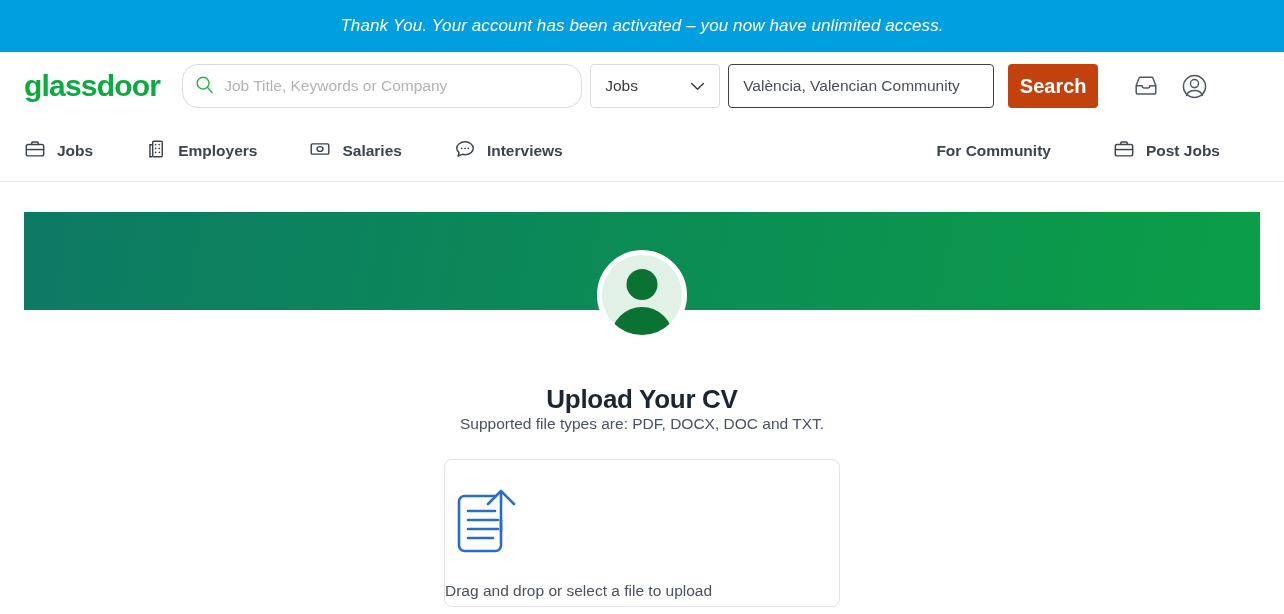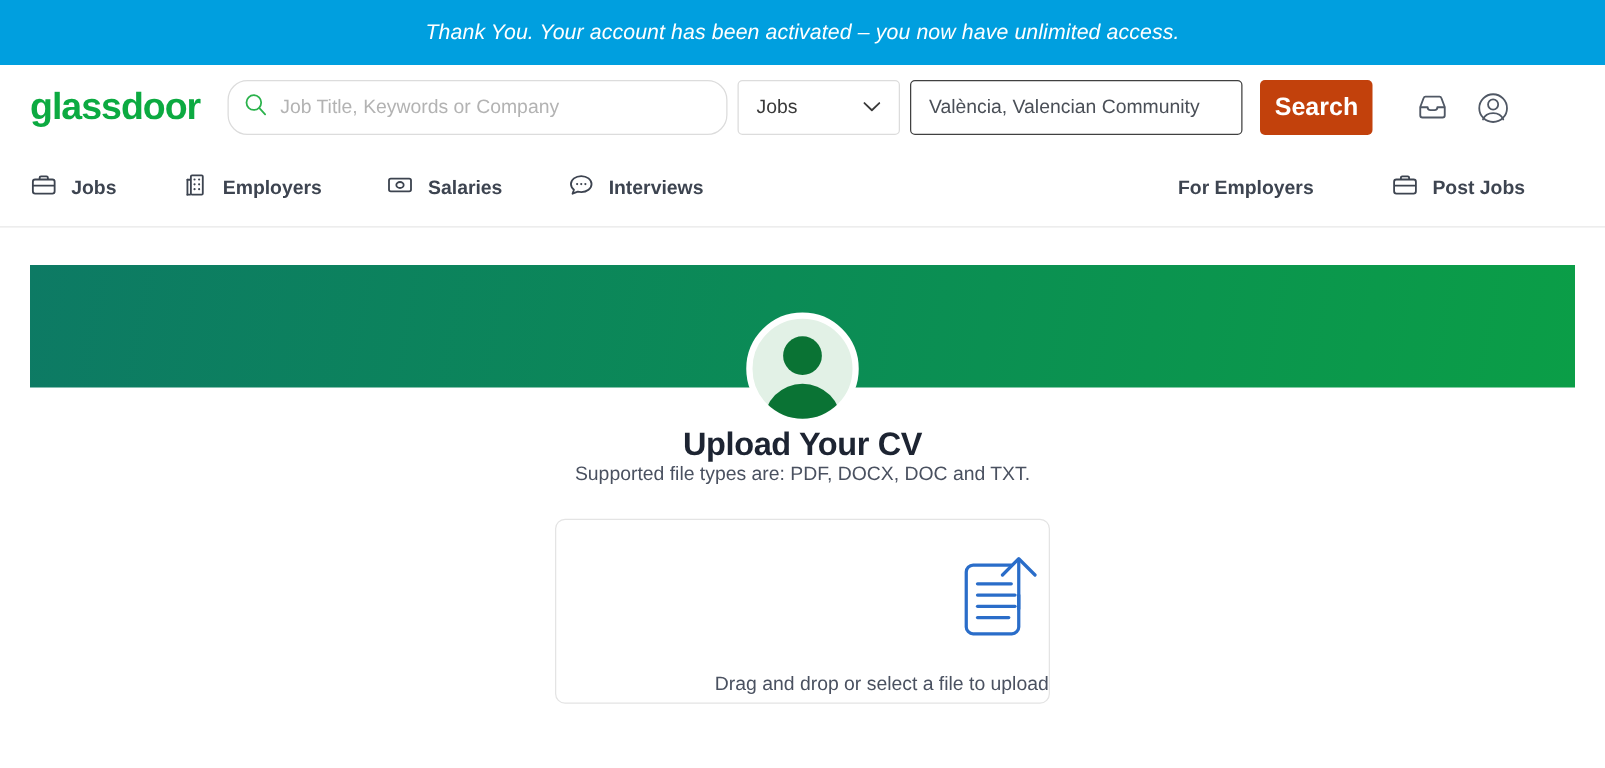--- a/index.html
+++ b/index.html
@@ -181,42 +181,42 @@
     transform: translateX(-50%);
     width: 62px;
     height: 52px;
     border-radius: 31px 31px 0 0;
     background: #0a7334;
   }
 
   
   .upload-section { text-align: center; }
   .upload-title {
-    margin-top: 30px;
+    margin-top: 74px;
     font-size: 26px;
     font-weight: 700;
     color: #1d2432;
     letter-spacing: -0.3px;
   }
   .upload-sub {
     margin-top: 0;
     font-size: 15.5px;
     color: #4a5160;
   }
 
   .dropzone {
     width: 396px;
     margin: 26px auto 0 auto;
     min-height: 148px;
     border: 1px solid #e4e4e4;
     border-radius: 8px;
     background: #ffffff;
     display: flex;
     flex-direction: column;
-    align-items: flex-end;
+    align-items: flex-start;
     padding-top: 24px;
     cursor: pointer;
   }
   .dropzone .dz-label {
     margin-top: 18px;
     font-size: 15.5px;
     color: #4a5160;
   }
 </style>
 </head>
@@ -324,21 +324,21 @@
           <circle cx="12" cy="11.2" r="0.95" fill="#3d4450"></circle>
           <circle cx="15.6" cy="11.2" r="0.95" fill="#3d4450"></circle>
         </svg>
       </span>
       <span class="lbl">Interviews</span>
     </div>
   </div>
 
   <div class="nav-right">
     <div class="nav-item">
-      <span class="lbl">For Employers</span>
+      <span class="lbl">For Community</span>
     </div>
     <div class="nav-item">
       <span>
         <svg width="22" height="22" viewBox="0 0 24 24" fill="none">
           <rect x="2.5" y="7.2" width="19" height="12.3" rx="2" stroke="#3d4450" stroke-width="1.6"></rect>
           <path d="M8.4 7.2V5.6C8.4 4.9 8.9 4.4 9.6 4.4H14.4C15.1 4.4 15.6 4.9 15.6 5.6V7.2" stroke="#3d4450" stroke-width="1.6"></path>
           <path d="M2.5 12.6H21.5" stroke="#3d4450" stroke-width="1.6"></path>
         </svg>
       </span>
       <span class="lbl">Post Jobs</span>

